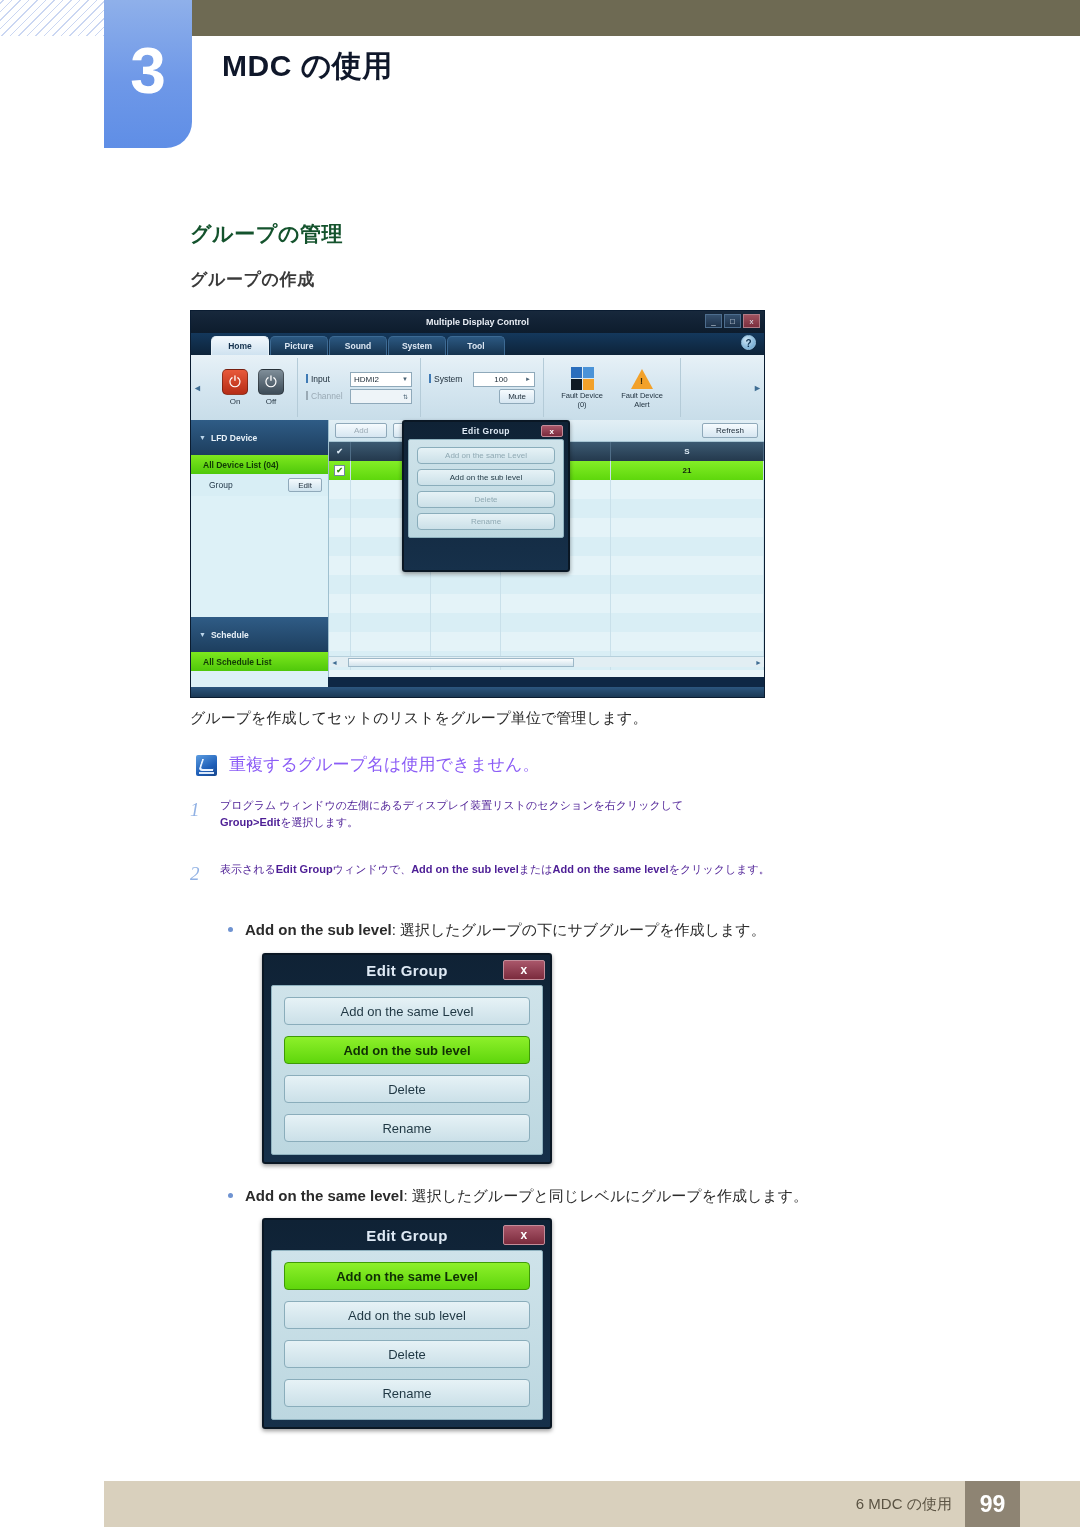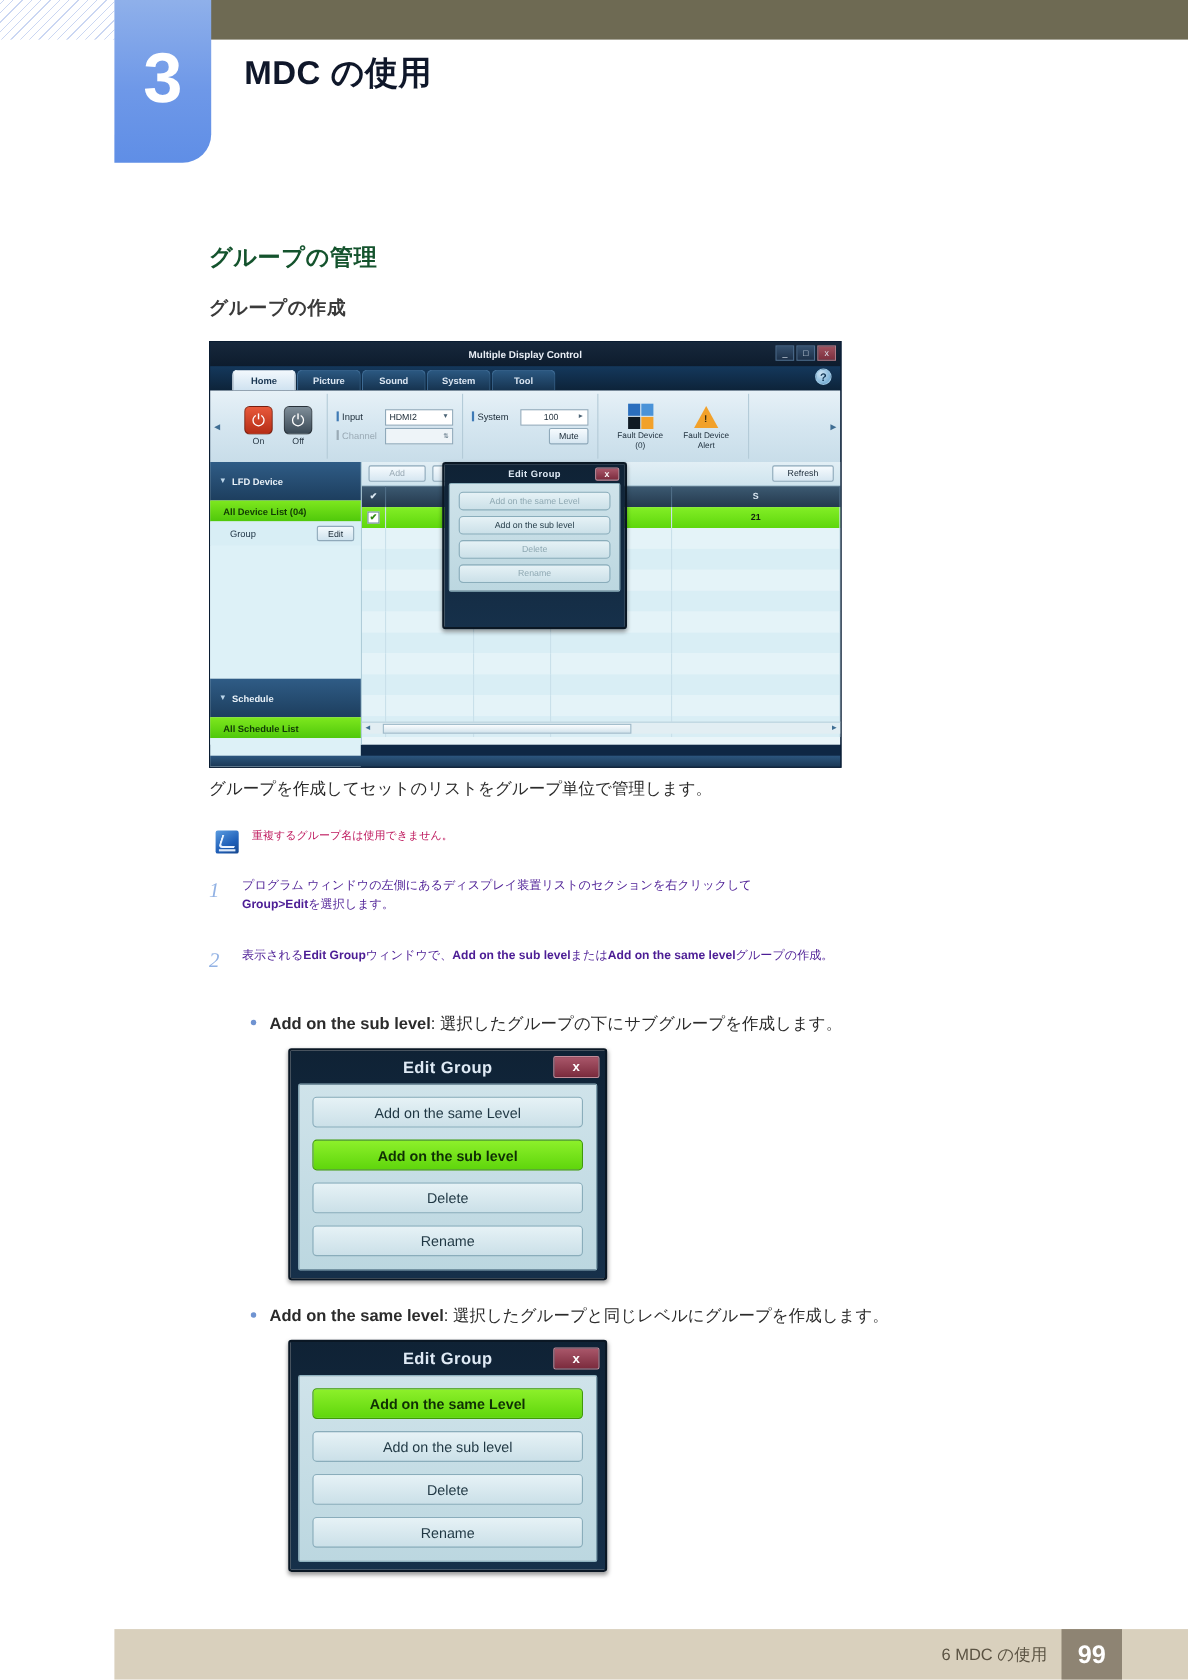--- a/index.html
+++ b/index.html
@@ -271,21 +271,21 @@
     border-radius: 2px; position: relative; overflow:hidden;
   }
   .note-icon:after {
     content:""; position:absolute; left:4px; top:4px; width:13px; height:10px;
     border-left: 2px solid #eaf3ff; border-bottom: 2px solid #eaf3ff;
     transform: skewX(-18deg); border-radius: 0 0 0 4px;
   }
   .note-icon:before {
     content:""; position:absolute; left:3px; bottom:2px; width:15px; height:2px; background:#dce9fa;
   }
-  .note-text { font-size: 10px; color: #be185d; }
+  .note-text { font-size: 17px; color: #8b5cf6; }
 
   .step { position: absolute; left: 190px; display: flex; gap: 14px; }
   .step-num {
     width: 16px; font-family: "Liberation Serif", serif; font-style: italic;
     font-size: 19px; color: #92b2e4; line-height: 1.35; text-align: left;
   }
   .step-body { font-size: 11px; color: #4c1d95; line-height: 1.5; width: 790px; }
   .step-body b { font-weight: bold; }
 
   .bullet { position: absolute; left: 228px; display: flex; gap: 12px; align-items: baseline; }
@@ -568,21 +568,21 @@
     <span class="step-num">1</span>
     <span class="step-body">
       <span>プログラム ウィンドウの左側にあるディスプレイ装置リストのセクションを右クリックして</span><br>
       <b>Group&gt;Edit</b><span>を選択します。</span>
     </span>
   </div>
 
   <div class="step" style="top:861px">
     <span class="step-num">2</span>
     <span class="step-body">
-      <span>表示される</span><b>Edit Group</b><span>ウィンドウで、</span><b>Add on the sub level</b><span>または</span><b>Add on the same level</b><span>グループの作成。</span>
+      <span>表示される</span><b>Edit Group</b><span>ウィンドウで、</span><b>Add on the sub level</b><span>または</span><b>Add on the same level</b><span>をクリックします。</span>
     </span>
   </div>
 
   <div class="bullet" style="top:921px">
     <span class="dot"></span>
     <span class="btxt"><b>Add on the sub level</b><span>: 選択したグループの下にサブグループを作成します。</span></span>
   </div>
 
   <div class="dlg-big egdlg" style="left:262px; top:953px;">
     <div class="eg-title">

